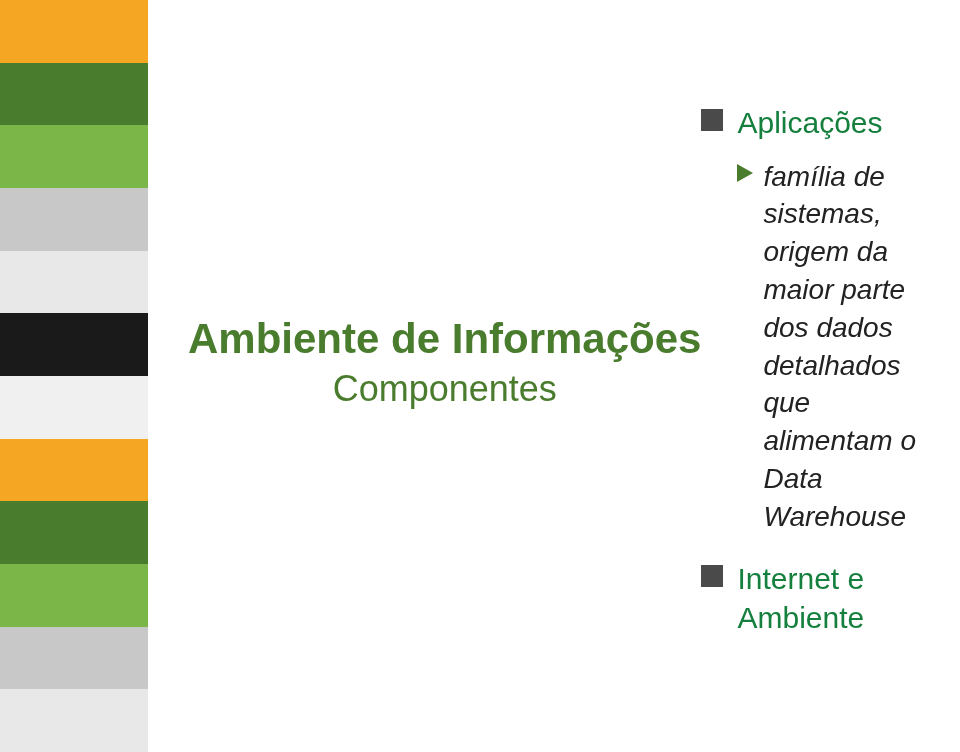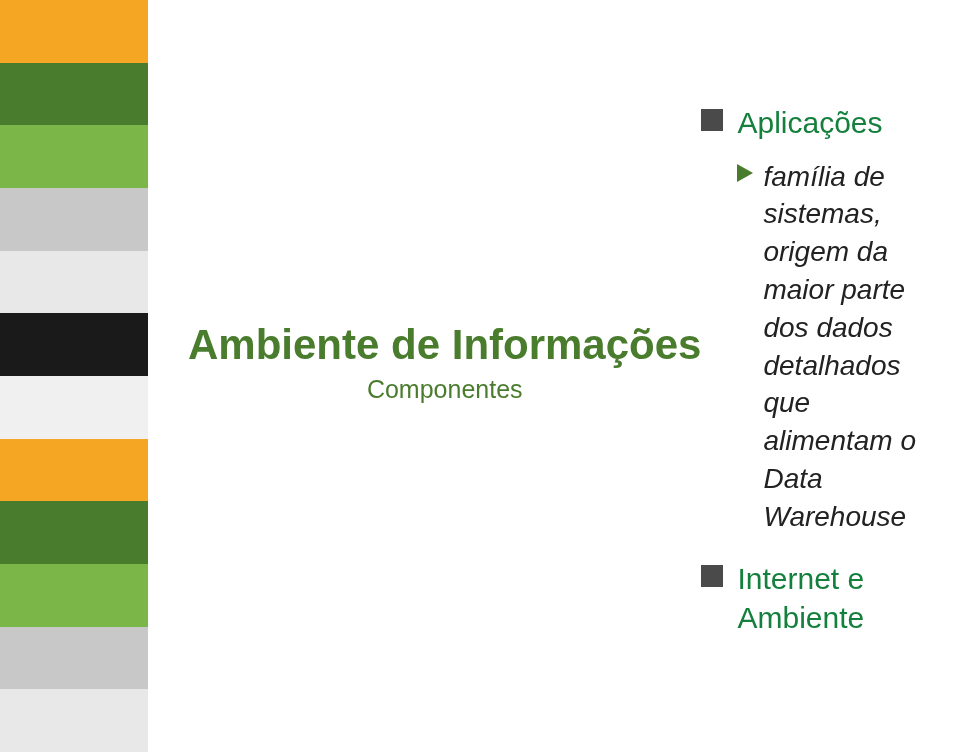--- a/index.html
+++ b/index.html
@@ -51,21 +51,21 @@
     }
 
     .main-title {
       font-size: 42px;
       font-weight: bold;
       color: #4a7c2e;
       line-height: 1.2;
     }
 
     .subtitle {
-      font-size: 25px;
+      font-size: 36px;
       color: #4a7c2e;
       margin-top: 4px;
     }
 
     .content-body {
       flex: 1;
     }
 
     
     .bullet-l1 {

